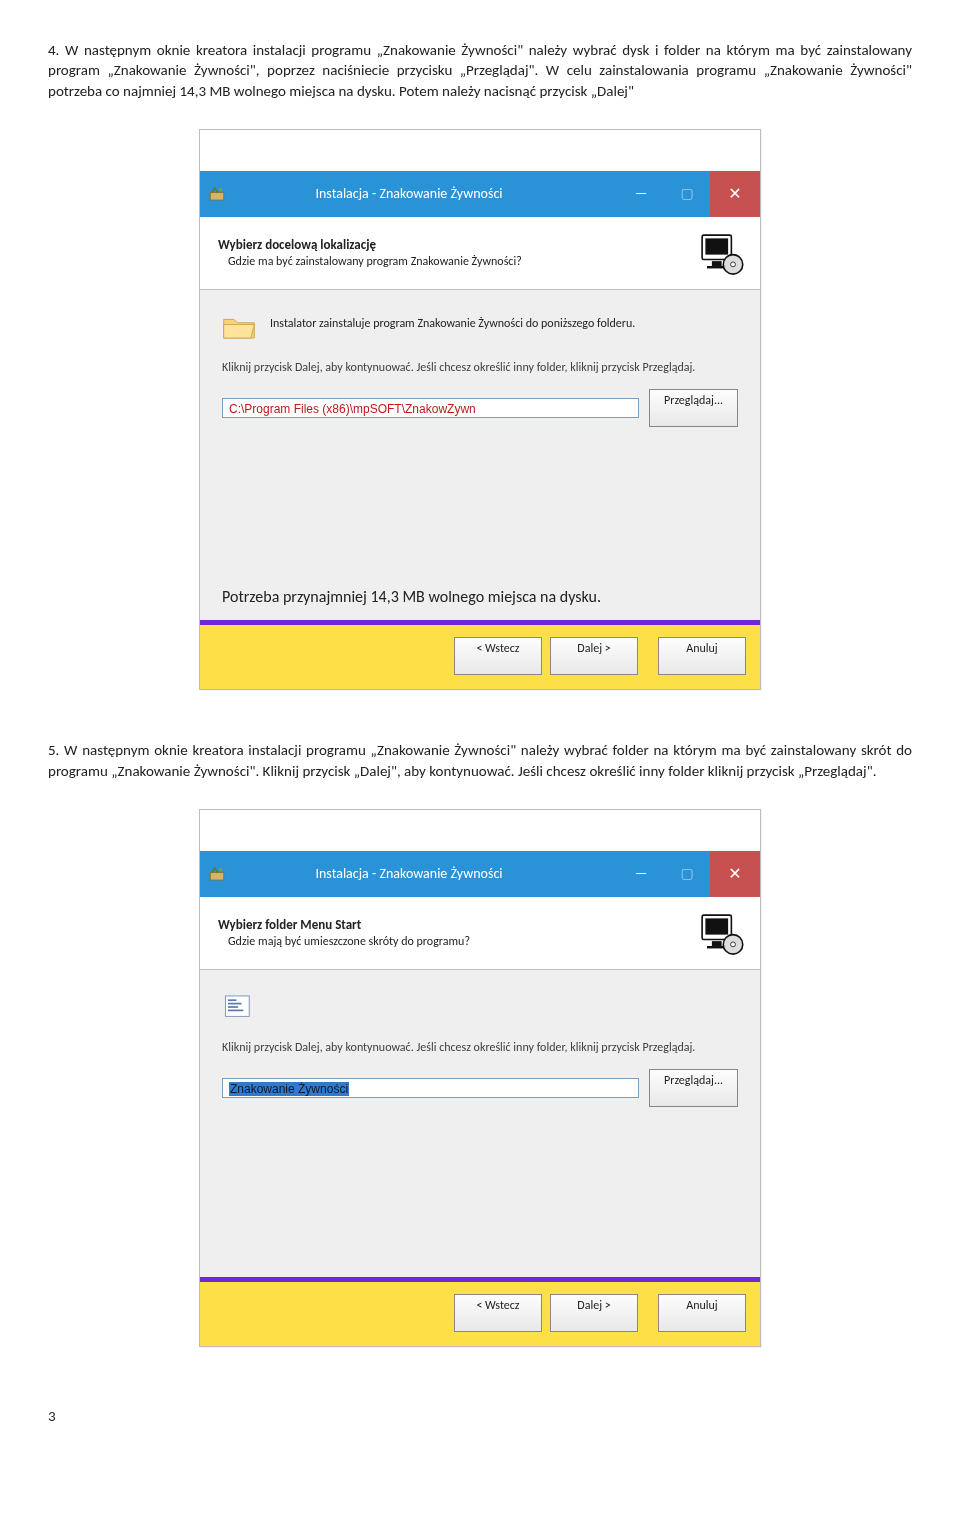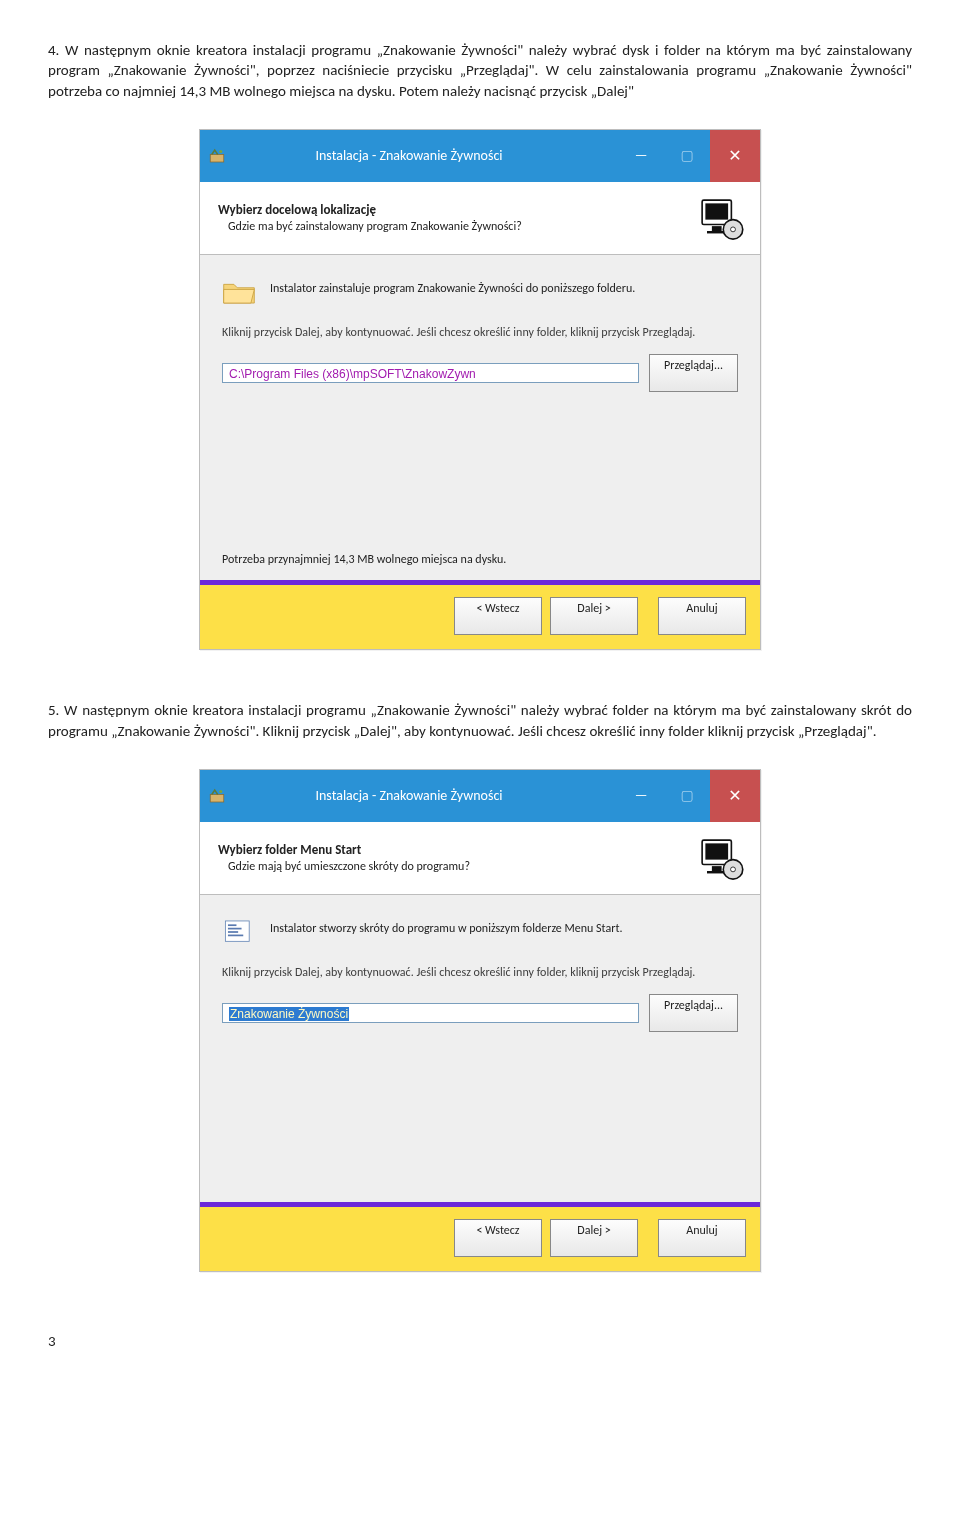--- a/index.html
+++ b/index.html
@@ -23,25 +23,26 @@
     margin: 10px 0 50px 0;
   }
   .dialog {
     width: 560px;
     border: 1px solid #bdbdbd;
     background: #fff;
     box-shadow: 1px 1px 0 rgba(0,0,0,0.05);
   }
   .titlebar {
     background: #2a92d6;
-    height: 52px;
+    height: 46px;
     display: flex;
     align-items: center;
     position: relative;
     color: #fff;
+    margin-top: 41px;
   }
   .titlebar .app-icon {
     margin: 0 10px 0 8px;
     width: 18px;
     height: 18px;
     display: flex;
     align-items: center;
     justify-content: center;
   }
   .titlebar .title-text {
@@ -156,38 +157,38 @@
     height: 20px;
     box-sizing: border-box;
     font-family: Tahoma, Arial, sans-serif;
   }
   .path-input.sel {
     background: #fff;
   }
   .path-input .seltext {
     background:#3390ff;
     background:#2d7bd1;
-    color:#fef9c3;
+    color:#0f172a;
     padding:0 1px;
   }
   .btn {
     border: 1px solid #888;
     background: linear-gradient(#fdfdfd,#e8e8e8);
     padding: 3px 14px;
     font-size: 12px;
     min-width: 82px;
     text-align:center;
     box-sizing:border-box;
     height:38px;
     line-height:14px;
     cursor:default;
   }
   .space-note {
     margin-top: 160px;
-    font-size:12px;
+    font-size:16px;
   }
   .d1 .space-note { margin-top: 160px; }
   .footer-area {
     background: #fde047;
     border-top: 5px solid #6d28d9;
     padding: 12px 14px 14px 14px;
     display:flex;
     justify-content: flex-end;
     gap: 8px;
   }
@@ -244,21 +245,21 @@
         <div class="folder-ico">
           <svg viewBox="0 0 40 34" width="34" height="30">
             <path d="M2 8 L2 30 L38 30 L38 12 L18 12 L14 8 Z" fill="#f6d47a" stroke="#caa13e"></path>
             <path d="M2 14 L38 14 L34 30 L2 30 Z" fill="#ffe39a" stroke="#caa13e"></path>
           </svg>
         </div>
         <div class="body-text">Instalator zainstaluje program Znakowanie Żywności do poniższego folderu.</div>
       </div>
       <div class="instr">Kliknij przycisk Dalej, aby kontynuować. Jeśli chcesz określić inny folder, kliknij przycisk Przeglądaj.</div>
       <div class="path-row">
-        <div class="path-input"><span style="color:#a21caf;">C:\Program Files (x86)\mpSOFT\ZnakowZywn</span></div>
+        <div class="path-input"><span style="color:#b91c1c;">C:\Program Files (x86)\mpSOFT\ZnakowZywn</span></div>
         <div class="btn">Przeglądaj...</div>
       </div>
       <div class="space-note">Potrzeba przynajmniej 14,3 MB wolnego miejsca na dysku.</div>
     </div>
     <div class="footer-area">
       <div class="btn">&lt; Wstecz</div>
       <div class="btn">Dalej &gt;</div>
       <div class="btn" style="margin-left:12px;">Anuluj</div>
     </div>
   </div>
@@ -305,21 +306,20 @@
       <div class="body-row">
         <div class="small-ico">
           <svg viewBox="0 0 40 34" width="34" height="30">
             <rect x="4" y="4" width="28" height="24" fill="#fff" stroke="#6a8ab8"></rect>
             <rect x="7" y="8" width="10" height="2" fill="#5a7ab0"></rect>
             <rect x="7" y="12" width="16" height="2" fill="#5a7ab0"></rect>
             <rect x="7" y="16" width="12" height="2" fill="#5a7ab0"></rect>
             <rect x="7" y="20" width="18" height="2" fill="#5a7ab0"></rect>
           </svg>
         </div>
-        <div class="body-text">Instalator stworzy skróty do programu w poniższym folderze Menu Start.</div>
       </div>
       <div class="instr">Kliknij przycisk Dalej, aby kontynuować. Jeśli chcesz określić inny folder, kliknij przycisk Przeglądaj.</div>
       <div class="path-row">
         <div class="path-input sel"><span class="seltext">Znakowanie Żywności</span></div>
         <div class="btn">Przeglądaj...</div>
       </div>
       <div class="body-gap"></div>
     </div>
     <div class="footer-area">
       <div class="btn">&lt; Wstecz</div>

